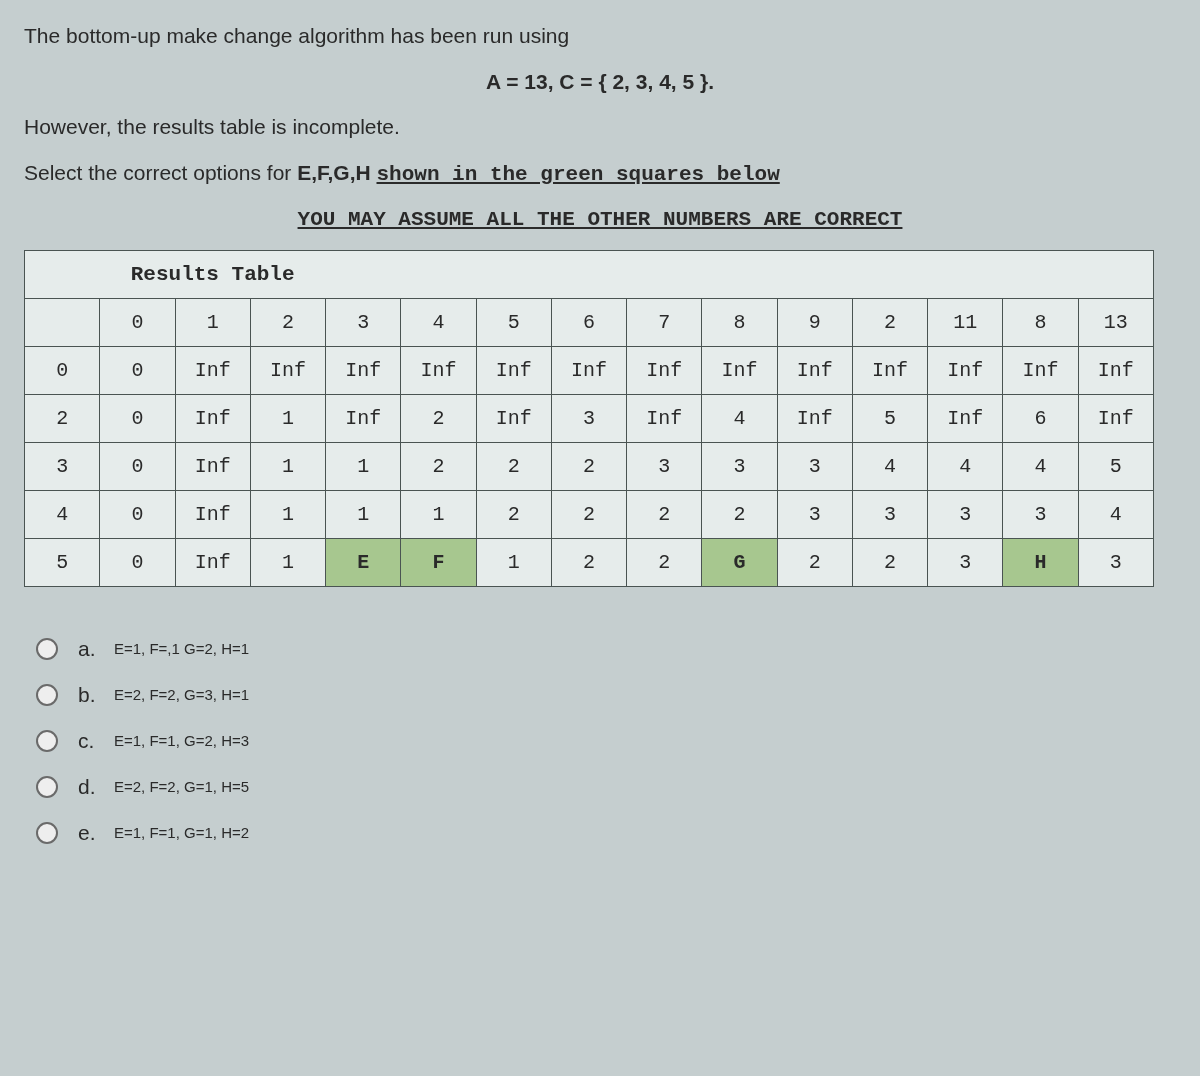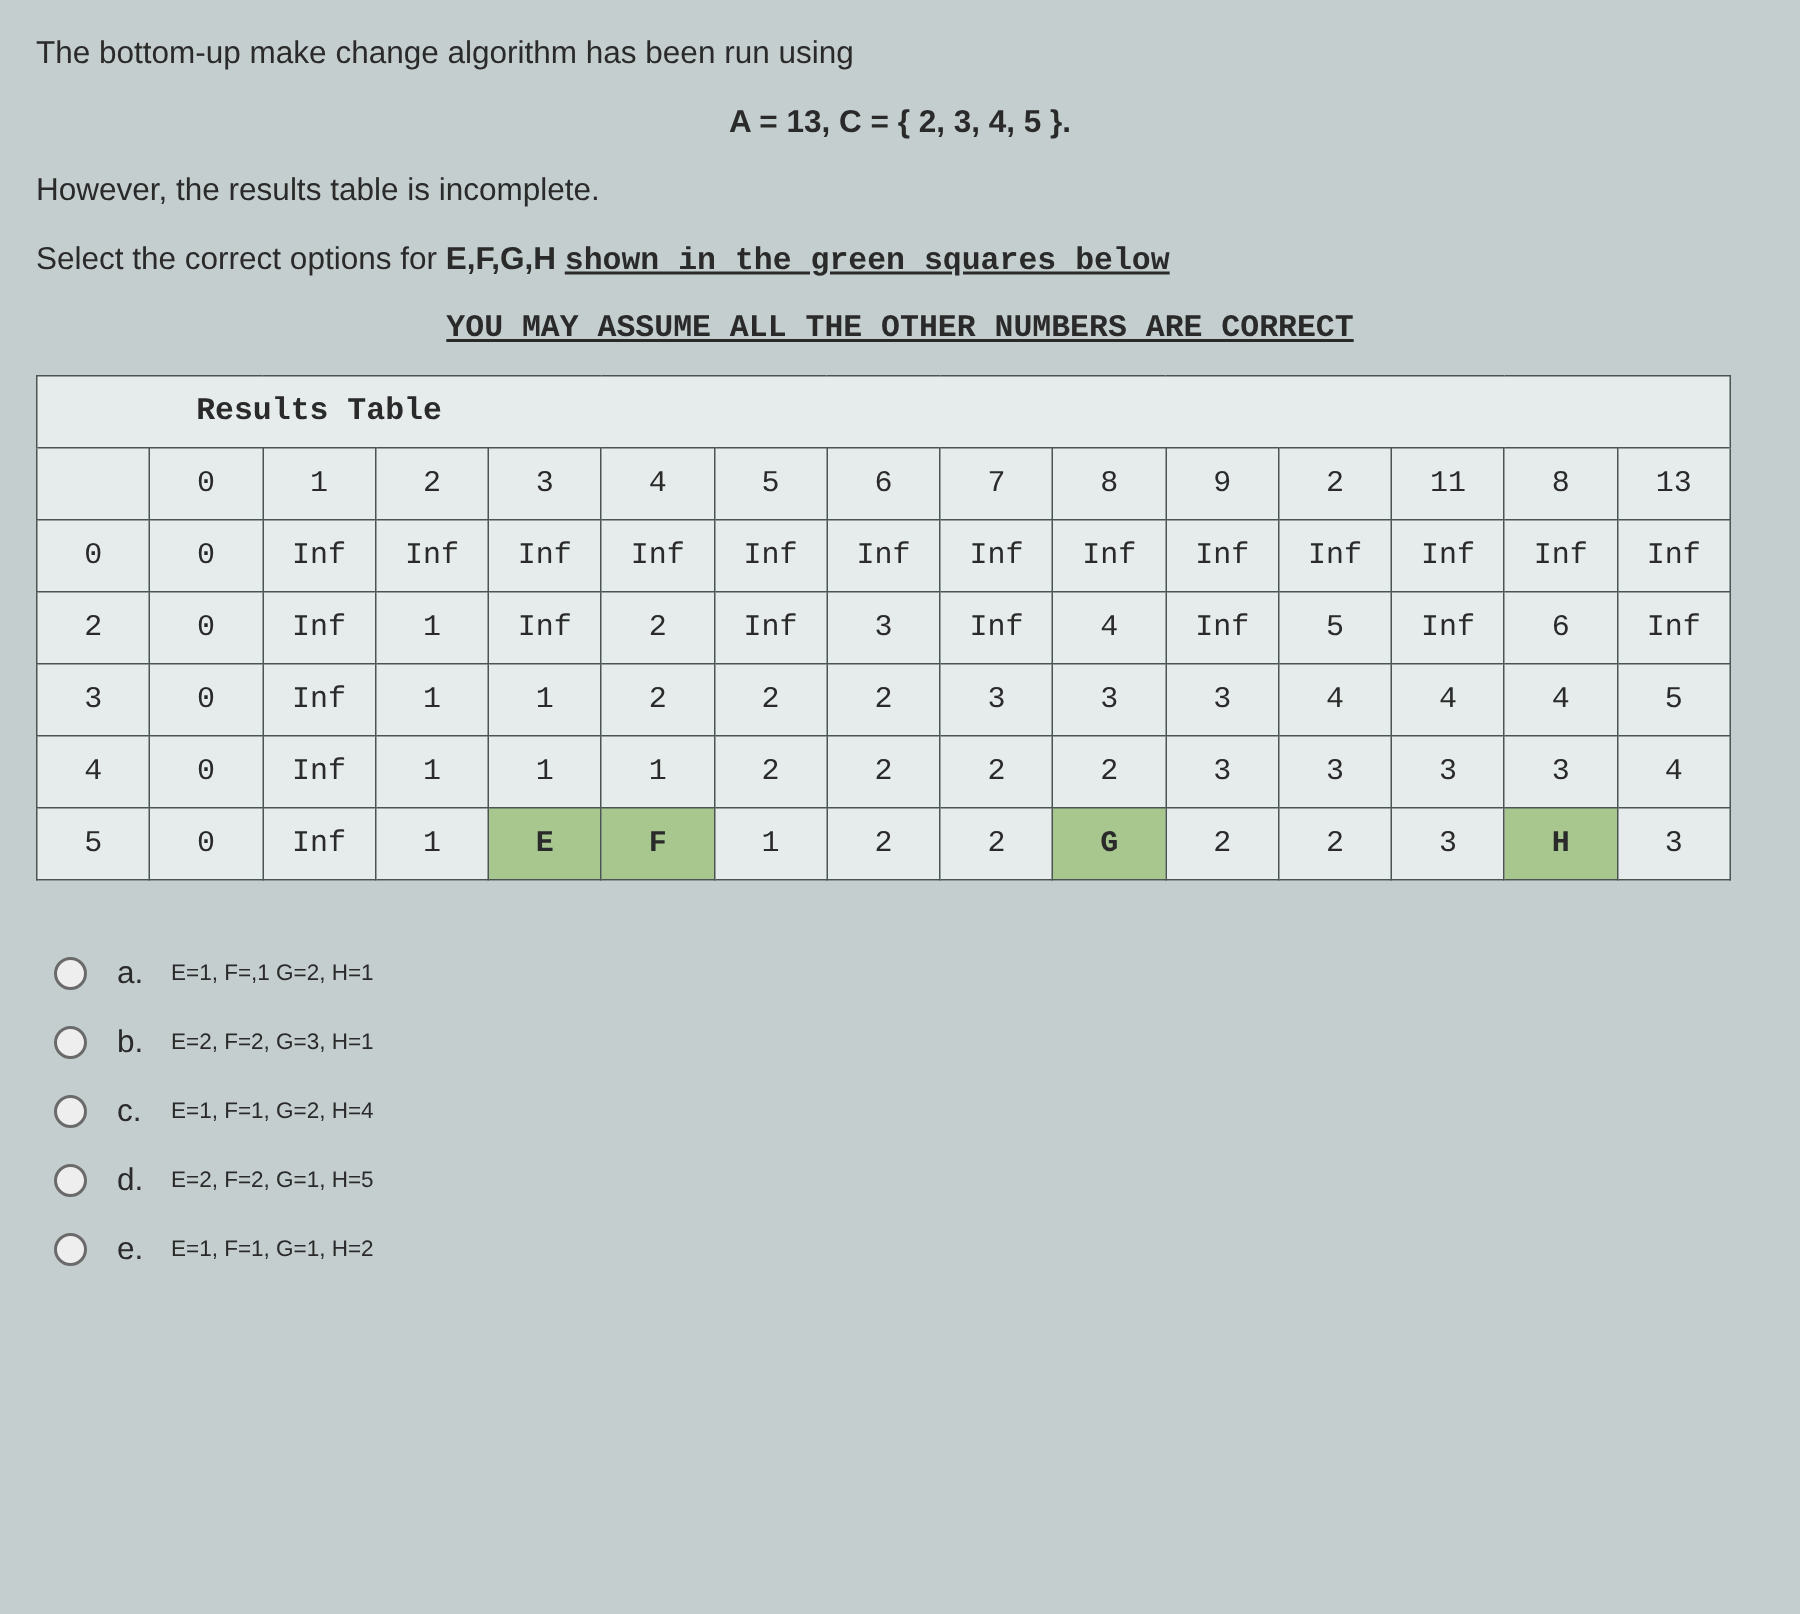--- a/index.html
+++ b/index.html
@@ -227,21 +227,21 @@
       <span class="opt-text">E=1, F=,1 G=2, H=1</span>
     </div>
     <div class="option-row">
       <div class="radio"></div>
       <span class="opt-letter">b.</span>
       <span class="opt-text">E=2, F=2, G=3, H=1</span>
     </div>
     <div class="option-row">
       <div class="radio"></div>
       <span class="opt-letter">c.</span>
-      <span class="opt-text">E=1, F=1, G=2, H=4</span>
+      <span class="opt-text">E=1, F=1, G=2, H=3</span>
     </div>
     <div class="option-row">
       <div class="radio"></div>
       <span class="opt-letter">d.</span>
       <span class="opt-text">E=2, F=2, G=1, H=5</span>
     </div>
     <div class="option-row">
       <div class="radio"></div>
       <span class="opt-letter">e.</span>
       <span class="opt-text">E=1, F=1, G=1, H=2</span>

